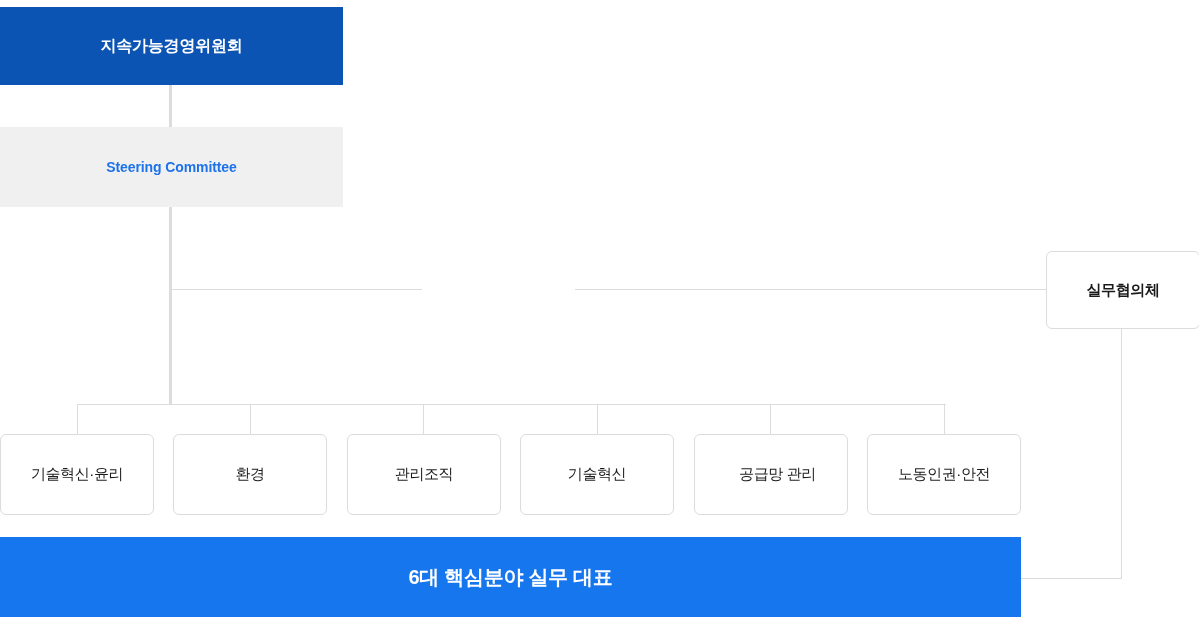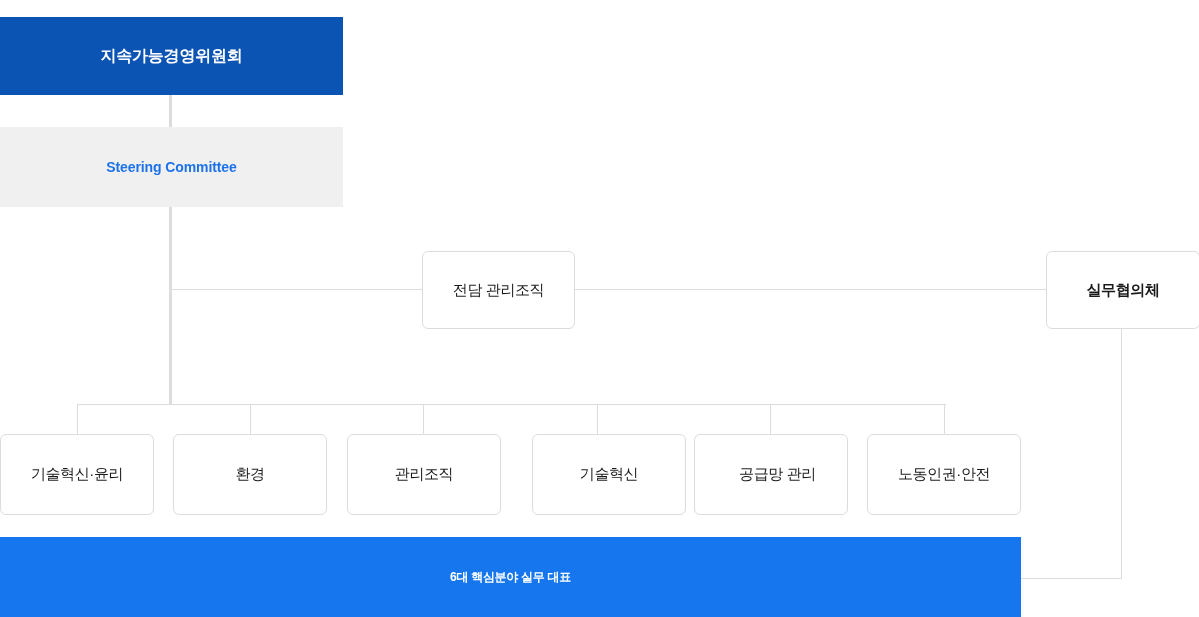--- a/index.html
+++ b/index.html
@@ -35,21 +35,21 @@
     position: absolute;
     box-sizing: border-box;
     display: flex;
     align-items: center;
     justify-content: center;
     text-align: center;
   }
 
   .node-committee {
     left: 0;
-    top: 17px;
+    top: 7px;
     width: 343px;
     height: 78px;
     background: #0c54b3;
     color: #ffffff;
     font-size: 16px;
     font-weight: bold;
     letter-spacing: -0.2px;
   }
 
   .node-steering {
@@ -94,21 +94,21 @@
     height: 81px;
   }
 
   .node-bottom-bar {
     left: 0;
     top: 537px;
     width: 1021px;
     height: 80px;
     background: #1576ee;
     color: #ffffff;
-    font-size: 12px;
+    font-size: 20px;
     font-weight: bold;
     letter-spacing: -0.3px;
   }
 </style>
 </head>
 <body>
 
 <div id="org-chart">
 
   <div class="trunk" style="left:169px; top:78px; width:3px; height:49px;"></div>
@@ -128,31 +128,30 @@
   <div class="line" style="left:770px; top:404px; width:1px; height:30px;"></div>
   <div class="line" style="left:944px; top:404px; width:1px; height:30px;"></div>
 
   <div class="line" style="left:1121px; top:329px; width:1px; height:249px;"></div>
   <div class="line" style="left:1021px; top:578px; width:101px; height:1px;"></div>
 
   <div class="node node-committee">지속가능경영위원회</div>
 
   <div class="node node-steering">Steering Committee</div>
 
-  <div class="node node-outline node-manage">전담 관리조직</div>
 
   <div class="node node-outline node-council">실무협의체</div>
 
   <div class="node node-outline area-box" style="left:0px;">기술혁신·윤리</div>
 
   <div class="node node-outline area-box" style="left:173px;font-family:Liberation Mono, monospace;">환경</div>
 
   <div class="node node-outline area-box" style="left:347px;">관리조직</div>
 
-  <div class="node node-outline area-box" style="left:532px;">기술혁신</div>
+  <div class="node node-outline area-box" style="left:520px;">기술혁신</div>
 
   <div class="node node-outline area-box" style="left:694px;padding-left:13px;">공급망 관리</div>
 
   <div class="node node-outline area-box" style="left:867px;">노동인권·안전</div>
 
   <div class="node node-bottom-bar">6대 핵심분야 실무 대표</div>
 
 </div>
 
 </body></html>

